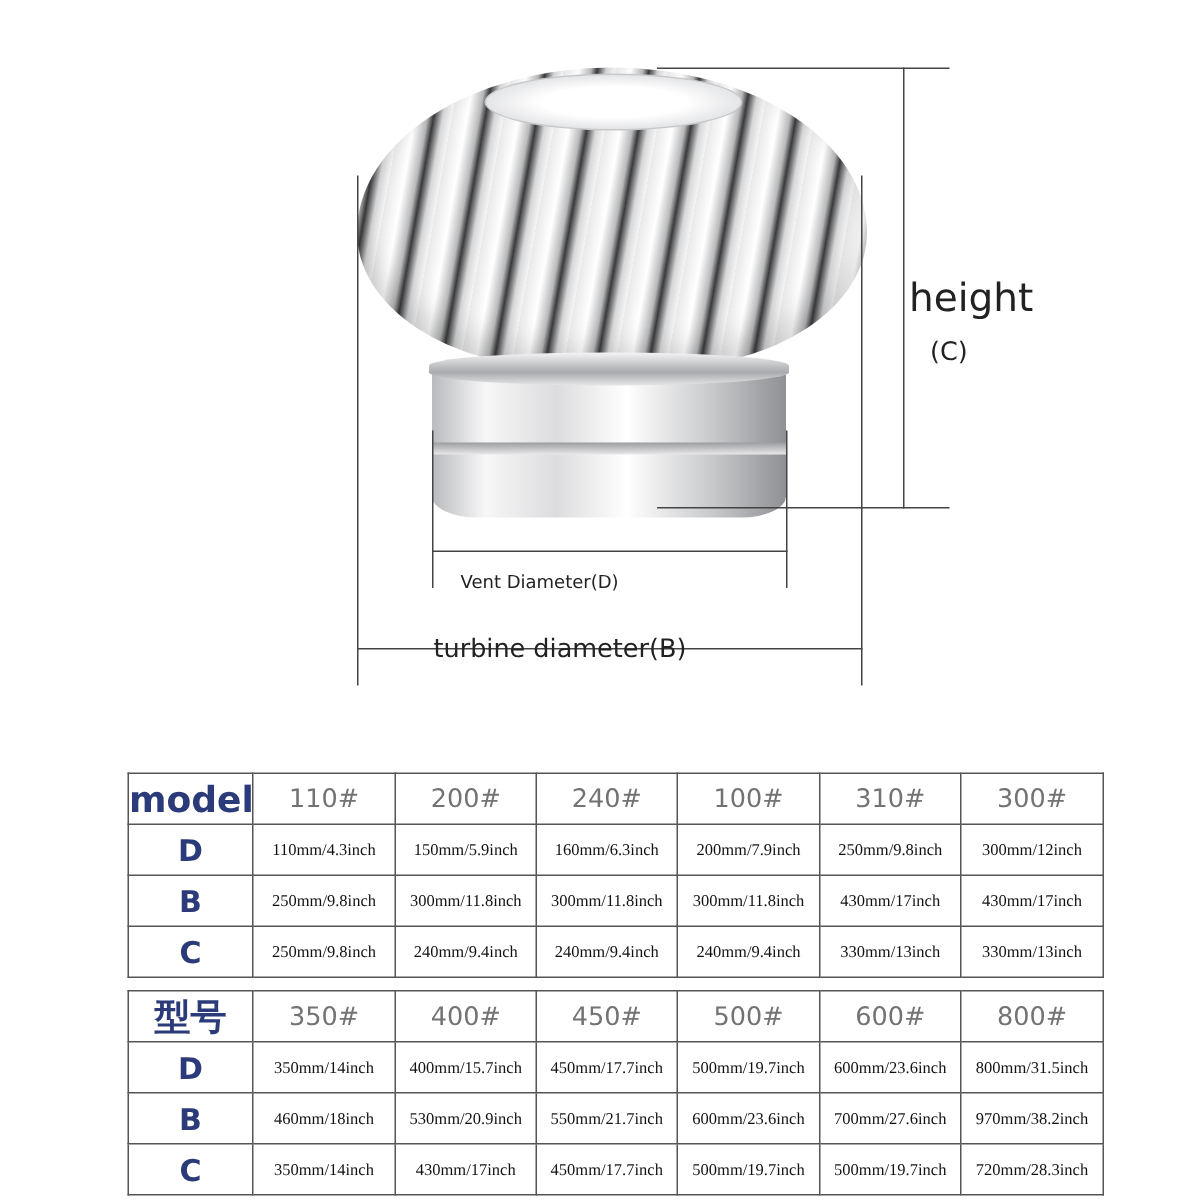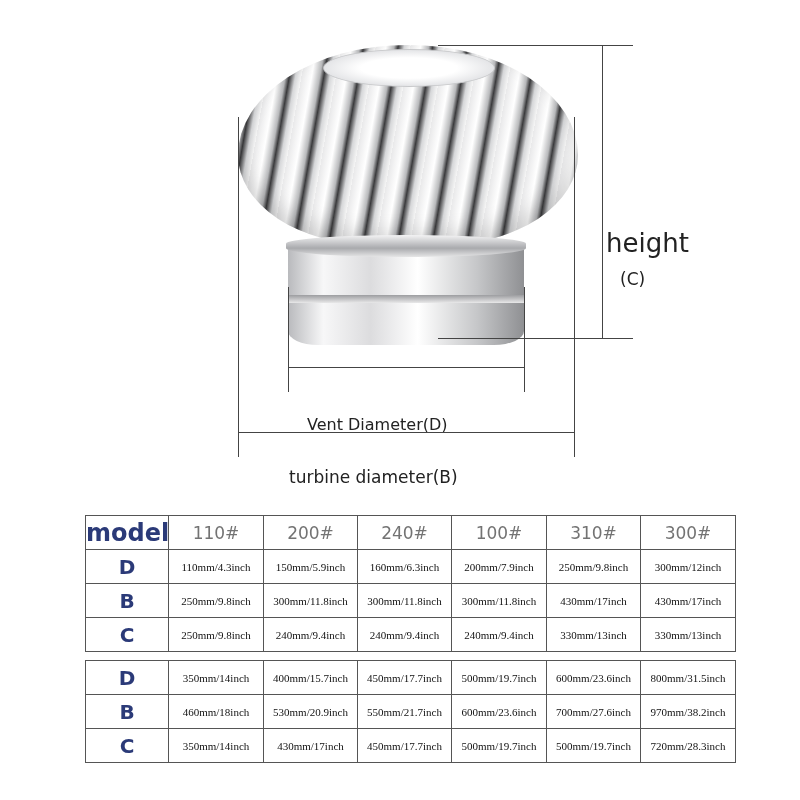--- a/index.html
+++ b/index.html
@@ -9,21 +9,21 @@
   .turbine { position:absolute; left:238px; top:45px; width:340px; height:300px; }
   .dome { position:absolute; left:0; top:0; width:340px; height:200px; border-radius:50% 50% 40% 40% / 55% 55% 45% 45%;
     background: repeating-linear-gradient(100deg, #e9e9ea 0px, #ffffff 10px, #b8b9bb 18px, #3a3a3c 22px, #d6d7d9 28px, #f5f5f5 34px);
     box-shadow: inset 0 -12px 20px rgba(0,0,0,0.15);
   }
   .dome-top { position:absolute; left:85px; top:4px; width:170px; height:36px; border-radius:50%; background:radial-gradient(ellipse at center, #ffffff 40%, #dcdde0 80%, #9a9b9e 100%); border:1px solid #c7c8ca; }
   .ring { position:absolute; left:48px; top:190px; width:240px; height:22px; border-radius:50%/40%; background:linear-gradient(180deg,#f4f4f5,#a9aaad 60%,#e6e6e7); }
   .collar { position:absolute; left:50px; top:200px; width:236px; height:100px; border-radius:0 0 30px 30px / 0 0 14px 14px;
     background:linear-gradient(90deg,#b9babd 0%,#f7f7f8 15%,#dcdcde 35%,#ffffff 55%,#c6c7c9 80%,#8f9093 100%); }
   .collar-band { position:absolute; left:50px; top:250px; width:236px; height:8px; background:linear-gradient(180deg,#9c9da0,#e8e8e9); }
-  .label { position:absolute; font-family:"DejaVu Sans", sans-serif; color:#222; white-space:nowrap;margin-top:44px; }
+  .label { position:absolute; font-family:"DejaVu Sans", sans-serif; color:#222; white-space:nowrap; }
   
   table.spec { position:absolute; left:85px; border-collapse:collapse; table-layout:fixed; }
   table.spec td { border:1.5px solid #555; text-align:center; vertical-align:middle; padding:0; overflow:hidden; white-space:nowrap; }
   table.spec td.hdr-model { font-family:"DejaVu Sans", sans-serif; font-weight:bold; color:#2b3a78; font-size:24px; }
   table.spec td.hdr-size { font-family:"DejaVu Sans", sans-serif; font-size:17px; color:#737373; }
   table.spec td.rowlbl { font-family:"DejaVu Sans", sans-serif; font-weight:bold; color:#2b3a78; font-size:20px; }
   table.spec td.val { font-family:"Liberation Serif", serif; font-size:11px; color:#111; }
 </style>
 </head>
 <body>
@@ -39,21 +39,21 @@
 
   <div class="line" style="left:438px;top:45px;width:195px;height:1px;"></div>
   <div class="line" style="left:438px;top:338px;width:195px;height:1px;"></div>
   <div class="line" style="left:602px;top:45px;width:1px;height:294px;"></div>
   <div class="label" style="left:606px;top:184px;font-size:26px;">height</div>
   <div class="label" style="left:620px;top:225px;font-size:17px;">(C)</div>
 
   <div class="line" style="left:288px;top:287px;width:1px;height:105px;"></div>
   <div class="line" style="left:524px;top:287px;width:1px;height:105px;"></div>
   <div class="line" style="left:288px;top:367px;width:237px;height:1px;"></div>
-  <div class="label" style="left:307px;top:371px;font-size:16px;">Vent Diameter(D)</div>
+  <div class="label" style="left:307px;top:381px;font-size:12px;">Vent Diameter(D)</div>
 
   <div class="line" style="left:238px;top:117px;width:1px;height:340px;"></div>
   <div class="line" style="left:574px;top:117px;width:1px;height:340px;"></div>
   <div class="line" style="left:238px;top:432px;width:337px;height:1px;"></div>
   <div class="label" style="left:289px;top:423px;font-size:17px;">turbine diameter(B)</div>
 </div>
 
 <table class="spec" style="top:515px;width:650px;">
   <colgroup>
       <col style="width:83px">
@@ -108,20 +108,29 @@
   <colgroup>
       <col style="width:83px">
       <col style="width:95px">
       <col style="width:94px">
       <col style="width:94px">
       <col style="width:95px">
       <col style="width:94px">
       <col style="width:95px">
     </colgroup>
   <tbody>
+      <tr style="height:34px">
+    <td class="hdr-model">型号</td>
+    <td class="hdr-size">350#</td>
+    <td class="hdr-size">400#</td>
+    <td class="hdr-size">450#</td>
+    <td class="hdr-size">500#</td>
+    <td class="hdr-size">600#</td>
+    <td class="hdr-size">800#</td>
+  </tr>
   <tr style="height:34px">
     <td class="rowlbl">D</td>
     <td class="val">350mm/14inch</td>
     <td class="val">400mm/15.7inch</td>
     <td class="val">450mm/17.7inch</td>
     <td class="val">500mm/19.7inch</td>
     <td class="val">600mm/23.6inch</td>
     <td class="val">800mm/31.5inch</td>
   </tr>
   <tr style="height:34px">

